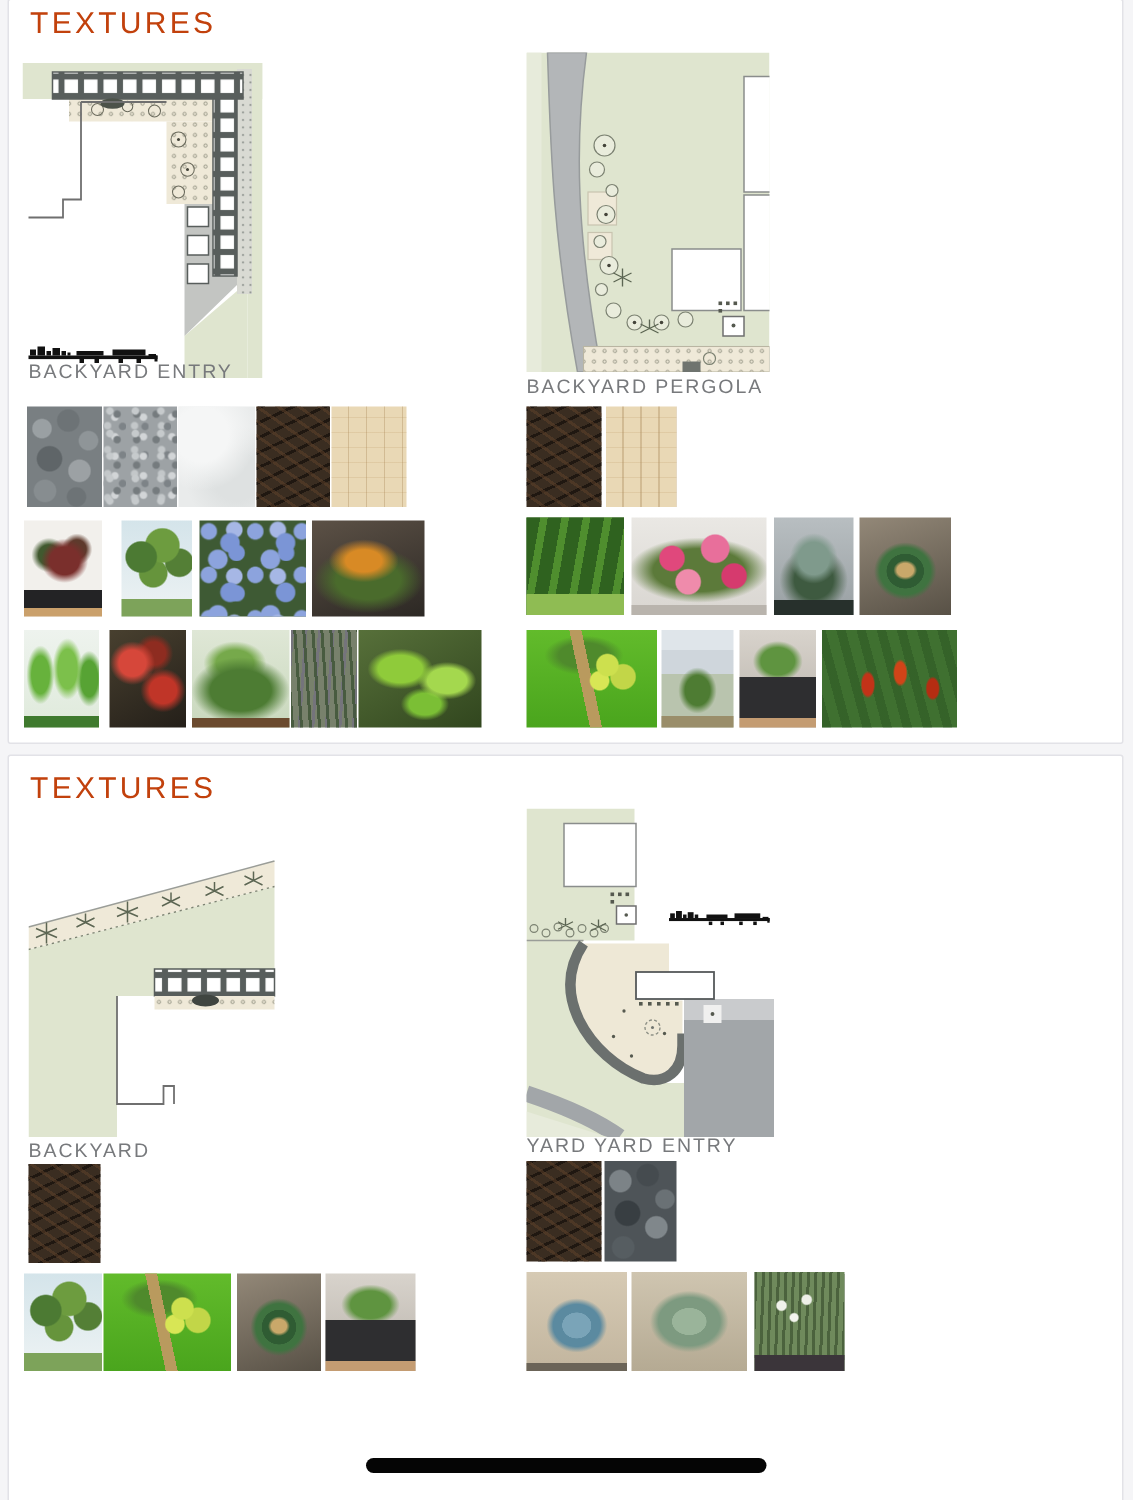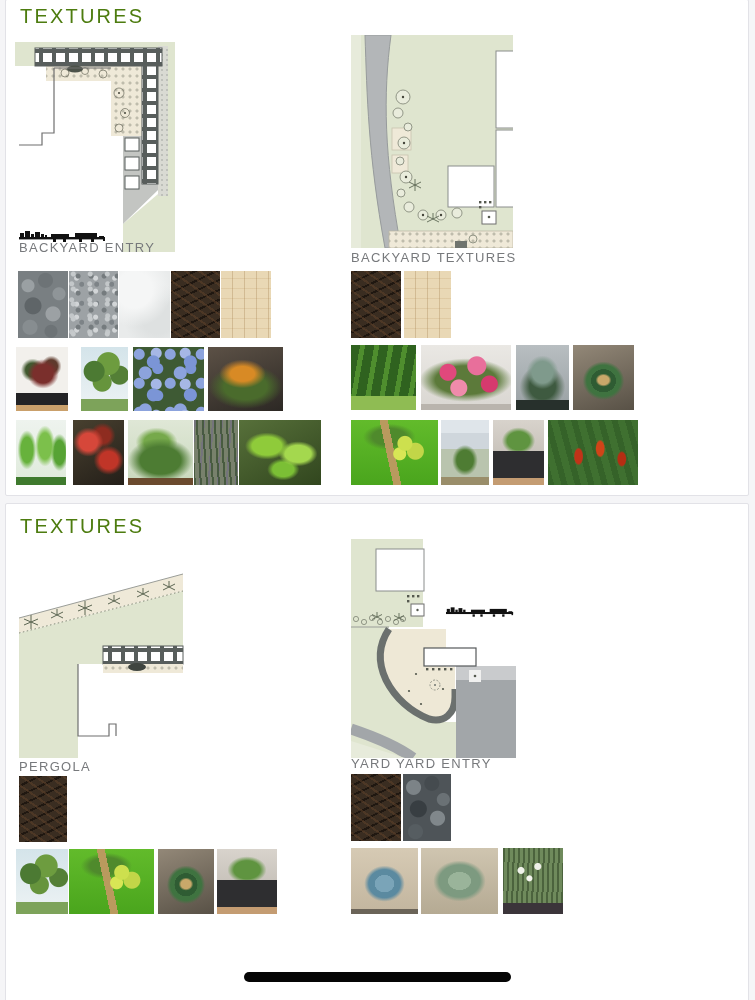--- a/index.html
+++ b/index.html
@@ -10,21 +10,21 @@
   }
   .panel{
     position:absolute;left:5px;width:744px;height:497px;
     background:#ffffff;border:1px solid #e2e2e7;border-radius:2px;
     box-sizing:border-box;
   }
   #panel1{top:-1px;}
   #panel2{top:503px;height:500px;}
   .panel-title{
     position:absolute;left:14px;top:5px;
-    font-size:20px;letter-spacing:2.2px;color:#4d7c0f;font-weight:400;
+    font-size:20px;letter-spacing:2.2px;color:#c2410c;font-weight:400;
   }
   #panel2 .panel-title{top:11px;}
   .plan-label{
     position:absolute;font-size:13px;letter-spacing:1.3px;color:#77797c;font-weight:400;
   }
   .plan{position:absolute;}
   .row{position:absolute;display:flex;align-items:stretch;}
   .thumb{height:100%;flex:none;}
 
   
@@ -291,21 +291,21 @@
         <rect x="133" y="166" width="2.4" height="2.4"></rect>
         <rect x="138" y="166" width="2.4" height="2.4"></rect>
       <rect x="128" y="171" width="2.4" height="2.4"></rect>
     </g>
     <rect x="131" y="176" width="14" height="13" fill="#ffffff" stroke="#6f6f6f" stroke-width="1"></rect>
     <circle cx="138" cy="182" r="1.3" fill="#55594f"></circle>
     <rect x="38" y="196" width="124" height="17" fill="url(#b-dot)" stroke="#b9b5a2" stroke-width="0.7"></rect>
     <circle cx="122" cy="204" r="4" fill="none" stroke="#7c8272" stroke-width="0.8"></circle>
     <rect x="104" y="206" width="12" height="7" fill="#6f746f"></rect>
   </svg>
-  <div class="plan-label" style="left:345px;top:250px;">BACKYARD TEXTURES</div>
+  <div class="plan-label" style="left:345px;top:250px;">BACKYARD PERGOLA</div>
 
   <div class="row" style="left:12px;top:271px;height:67px;">
       <div class="thumb sw-gray-river-pebbles" style="width: 50px; margin-left: 0px;"></div>
       <div class="thumb sw-gray-gravel" style="width: 49px; margin-left: 1px;"></div>
       <div class="thumb sw-white-concrete" style="width: 51px; margin-left: 1px;"></div>
       <div class="thumb sw-dark-brown-mulch" style="width: 49px; margin-left: 1px;"></div>
       <div class="thumb sw-light-wood-decking" style="width: 50px; margin-left: 1px;"></div>
     </div>
   <div class="row" style="left:10px;top:347px;height:64px;">
       <div class="thumb sw-red-leaf-philodendron" style="width: 52px; margin-left: 0px;"></div>
@@ -363,21 +363,21 @@
       <path d="M66,62 l7,-3 M66,62 l7,3 M66,62 l-7,-3 M66,62 l-7,3 M66,62 l0,-7 M66,62 l0,7"></path>
       <path d="M95,55 l6,-3 M95,55 l6,3 M95,55 l-6,-3 M95,55 l-6,3 M95,55 l0,-6"></path>
       <path d="M124,48 l6,-3 M124,48 l6,3 M124,48 l-6,-3 M124,48 l-6,3 M124,48 l0,-6"></path>
       <path d="M150,41 l6,-3 M150,41 l6,3 M150,41 l-6,-3 M150,41 l-6,3 M150,41 l0,-6"></path>
     </g>
     <rect x="84" y="100" width="80" height="18" fill="url(#c-pg)" stroke="#585e5c" stroke-width="1"></rect>
     <rect x="84" y="118" width="80" height="9" fill="url(#c-dot)"></rect>
     <ellipse cx="118" cy="121" rx="9" ry="4" fill="#3f4540"></ellipse>
     <path d="M59,118 V190 H90 V178 H97 V190" fill="none" stroke="#6f6f6f" stroke-width="1.2"></path>
   </svg>
-  <div class="plan-label" style="left:13px;top:255px;">PERGOLA</div>
+  <div class="plan-label" style="left:13px;top:255px;">BACKYARD</div>
 
   <svg class="plan" style="left:345px;top:35px;" width="165" height="219" viewBox="0 0 165 219">
     <path d="M0,0 H72 V88 H38 C27,104 25,124 35,142 C45,160 61,174 79,181 L79,183 H105 V219 H0 Z" fill="#dfe5cf"></path>
     <rect x="25" y="10" width="48" height="42" fill="#ffffff" stroke="#8a8d8c" stroke-width="1"></rect>
     <g fill="#55594f">
       <rect x="56" y="56" width="2.4" height="2.4"></rect>
         <rect x="61" y="56" width="2.4" height="2.4"></rect>
         <rect x="66" y="56" width="2.4" height="2.4"></rect>
       <rect x="56" y="61" width="2.4" height="2.4"></rect>
     </g>

